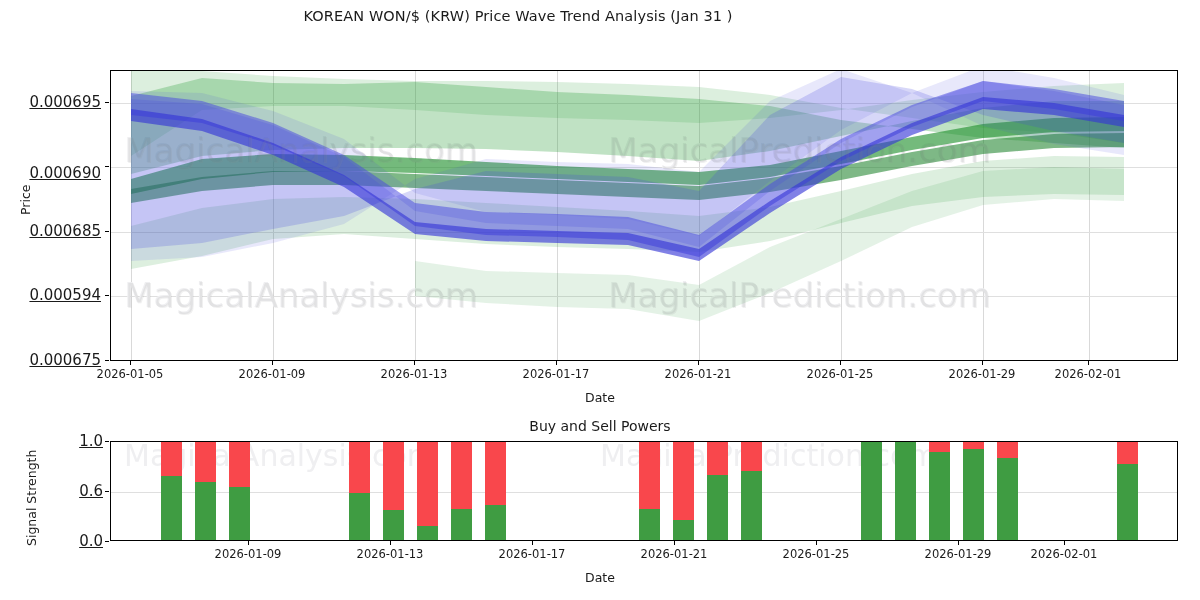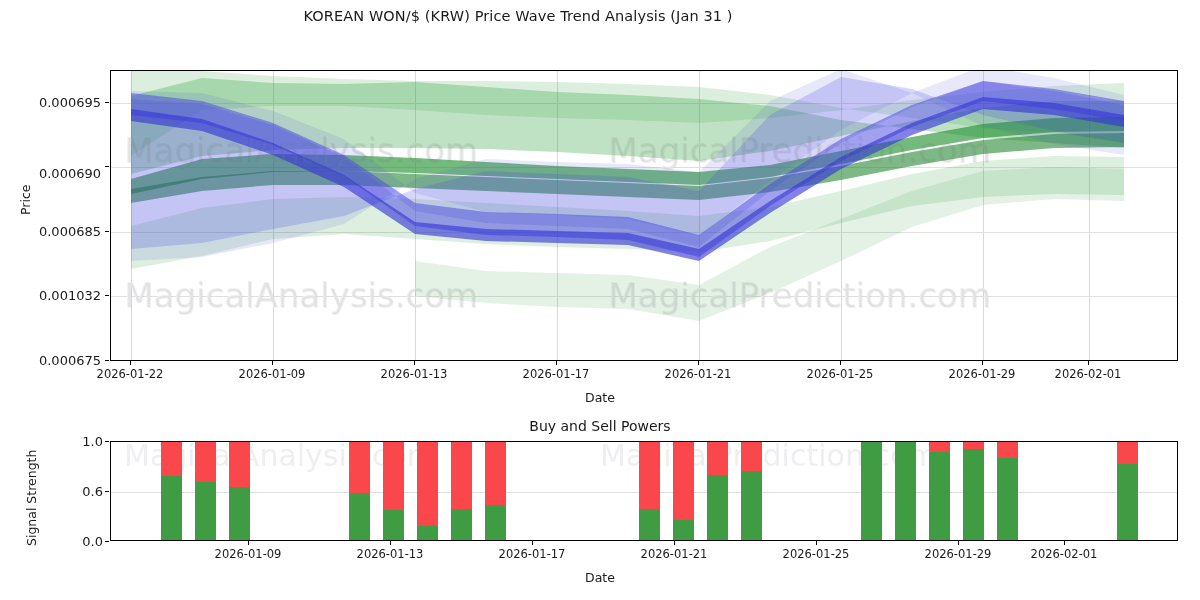--- a/index.html
+++ b/index.html
@@ -77,24 +77,25 @@
     right: 0;
     height: 1px;
     background: #dfdfdf;
   }
 
   
   .ytick {
     position: absolute;
     right: 0;
     text-align: right;
-    font-size: 13px;
+    font-size: 15px;
     color: #1a1a1a;
     transform: translateY(-50%);
     white-space: nowrap;
+    text-decoration: underline;
   }
   .ytick-wrap-price {
     position: absolute;
     left: 0;
     top: 0;
     width: 101px;
     height: 600px;
     pointer-events: none;
   }
   .ytick-wrap-power {
@@ -244,32 +245,32 @@
     </svg>
 
     <div class="watermark watermark-top" style="left:14px; top:60px;">MagicalAnalysis.com</div>
     <div class="watermark watermark-top" style="left:498px; top:60px;">MagicalPrediction.com</div>
     <div class="watermark watermark-top" style="left:14px; top:205px;">MagicalAnalysis.com</div>
     <div class="watermark watermark-top" style="left:498px; top:205px;">MagicalPrediction.com</div>
   </div>
 
   <div class="ytick-wrap-price">
     <div class="ytick" style="top:360px;">0.000675</div>
-    <div class="ytick" style="top:295px;">0.001032</div>
+    <div class="ytick" style="top:295px;">0.000594</div>
     <div class="ytick" style="top:231px;">0.000685</div>
     <div class="ytick" style="top:173px;">0.000690</div>
     <div class="ytick" style="top:102px;">0.000695</div>
   </div>
   <div class="tickmark-y" style="left:105px; top:360px;"></div>
   <div class="tickmark-y" style="left:105px; top:295px;"></div>
   <div class="tickmark-y" style="left:105px; top:231px;"></div>
   <div class="tickmark-y" style="left:105px; top:166px;"></div>
   <div class="tickmark-y" style="left:105px; top:102px;"></div>
 
-  <div class="xtick" style="left:130px; top:367px;">2026-01-22</div>
+  <div class="xtick" style="left:130px; top:367px;">2026-01-05</div>
   <div class="xtick" style="left:272px; top:367px;">2026-01-09</div>
   <div class="xtick" style="left:414px; top:367px;">2026-01-13</div>
   <div class="xtick" style="left:556px; top:367px;">2026-01-17</div>
   <div class="xtick" style="left:698px; top:367px;">2026-01-21</div>
   <div class="xtick" style="left:840px; top:367px;">2026-01-25</div>
   <div class="xtick" style="left:982px; top:367px;">2026-01-29</div>
   <div class="xtick" style="left:1088px; top:367px;">2026-02-01</div>
 
   <div class="tickmark-x" style="left:130px; top:361px;"></div>
   <div class="tickmark-x" style="left:272px; top:361px;"></div>

